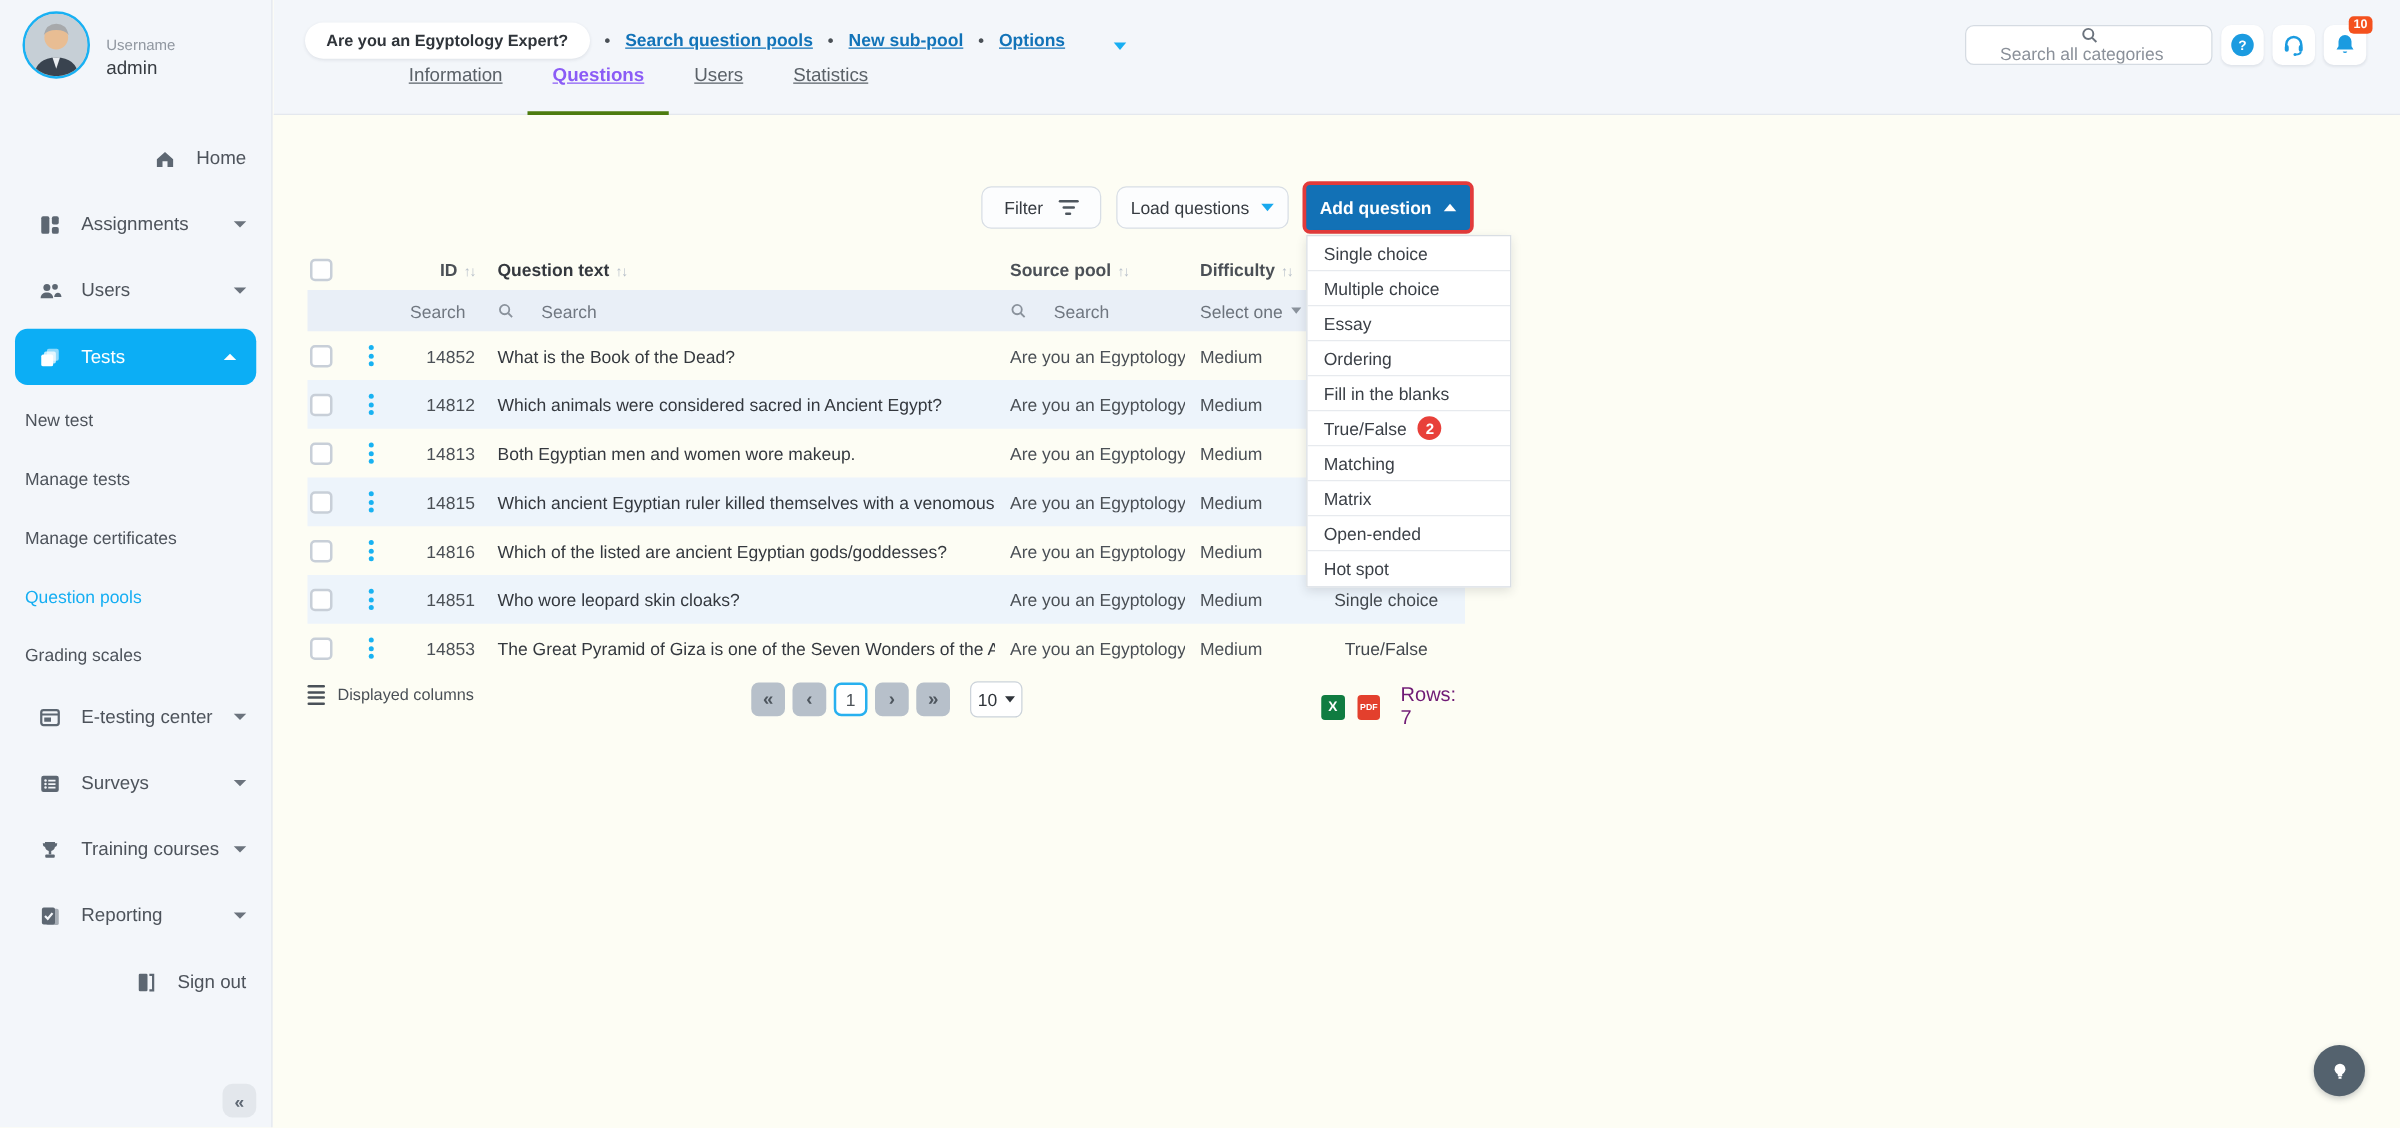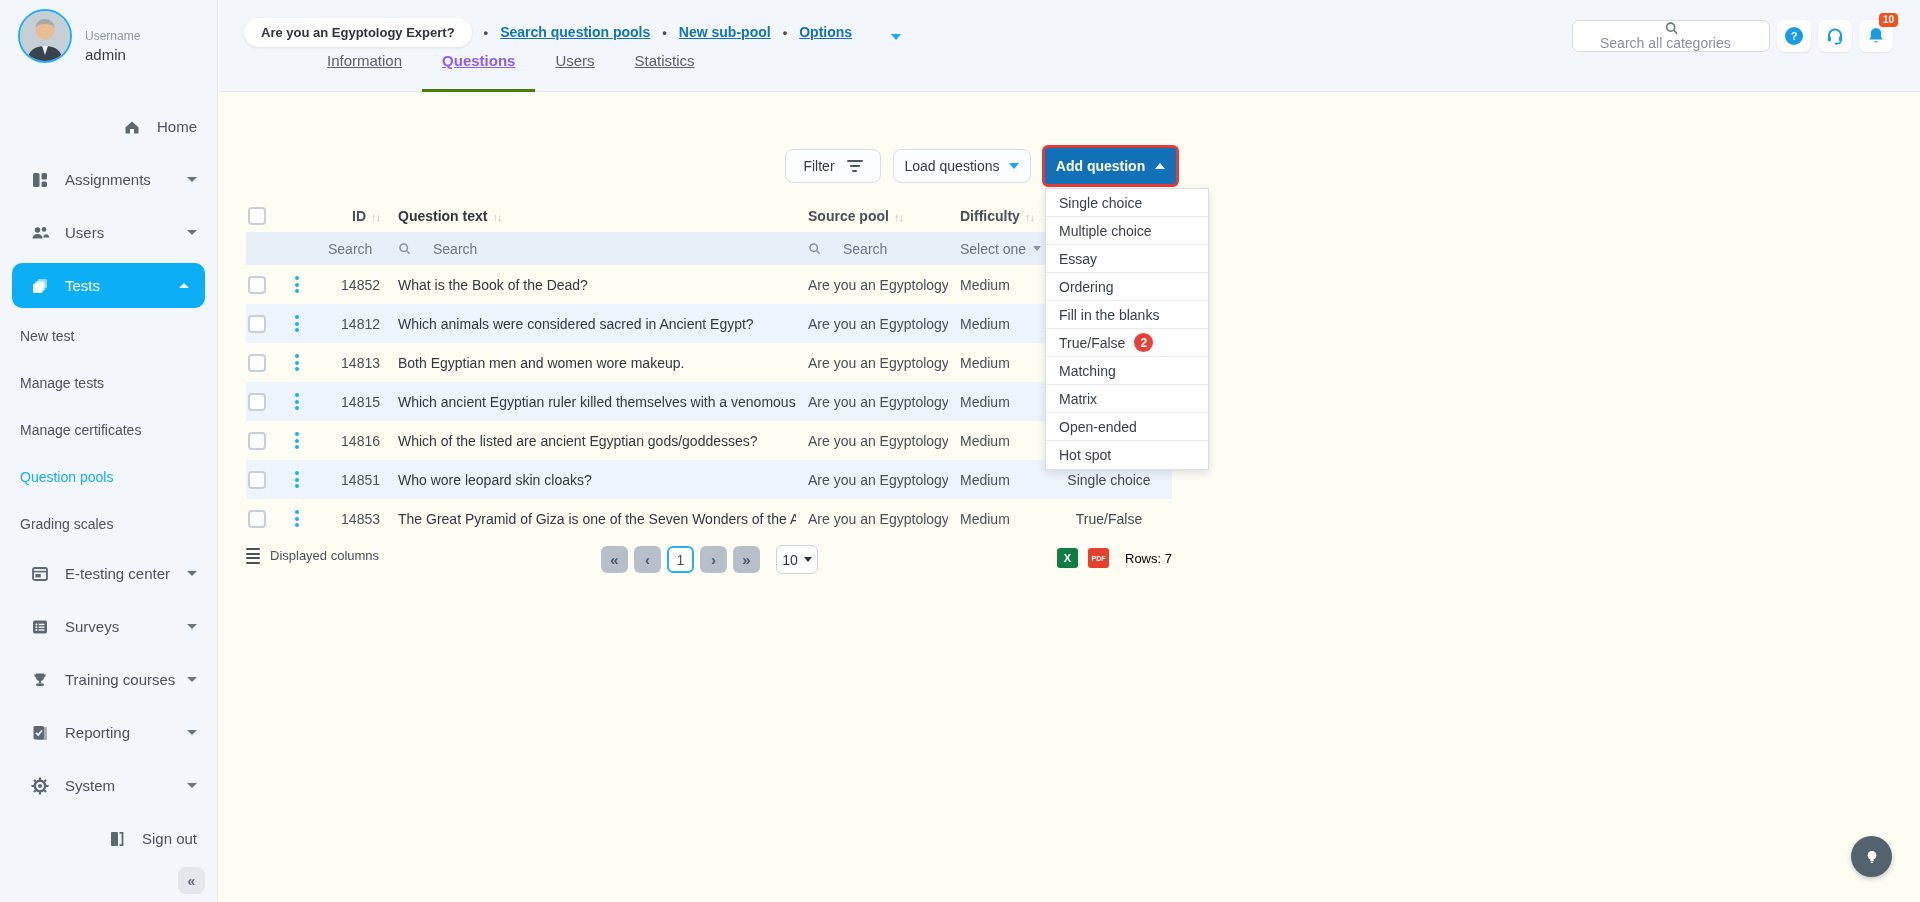--- a/index.html
+++ b/index.html
@@ -90,21 +90,21 @@
   .hamb { display:flex; flex-direction:column; gap:2.5px; }
   .hamb i { width:14px; height:2px; background:#4a5158; display:block; border-radius:1px; }
   .pag { position:absolute; left:355px; top:0; display:flex; gap:6px; align-items:center; }
   .pag-btn { width:27px; height:27px; border-radius:6px; background:#b7c0ca; color:#4e565e; font-size:15px; font-weight:700; display:flex; align-items:center; justify-content:center; cursor:pointer; }
   .pag-cur { width:27px; height:27px; border-radius:6px; background:#fff; border:2px solid #27b0ef; color:#4c5258; font-size:14px; display:flex; align-items:center; justify-content:center; cursor:pointer; }
   .psize { margin-left:10px; width:42px; height:29px; background:#fff; border:1px solid #ccd3da; border-radius:6px; display:flex; align-items:center; justify-content:center; gap:6px; font-size:14px; color:#2f343a; cursor:pointer; }
   .chev-dn-dark { width:0; height:0; border-left:4px solid transparent; border-right:4px solid transparent; border-top:5px solid #2f343a; }
   .exports { position:absolute; left:811px; top:3px; display:flex; align-items:center; gap:10px; }
   .xls-ic { width:21px; height:20px; background:#107c41; border-radius:3px; color:#fff; font-size:11px; font-weight:700; display:flex; align-items:center; justify-content:center; cursor:pointer; }
   .pdf-ic { width:21px; height:20px; background:#e3402d; border-radius:3px; color:#fff; font-size:7px; font-weight:700; display:flex; align-items:center; justify-content:center; cursor:pointer; }
-  .rows-label { font-size:13px; color:#000000; margin-left:6px; }
+  .rows-label { font-size:16px; color:#701a75; margin-left:6px; }
 
   .fab { position:absolute; right:28px; bottom:25px; width:41px; height:41px; border-radius:50%; background:#54626e; display:flex; align-items:center; justify-content:center; box-shadow:0 2px 5px rgba(30,40,50,.25); cursor:pointer; z-index:50; }
 </style>
 </head>
 <body>
 
 <div class="app">
 
   <div class="sidebar">
     <div class="profile">
@@ -225,31 +225,20 @@
       </div>
       <div class="nav-item">
         <span class="nicon">
           <svg width="18" height="18" viewBox="0 0 18 18">
               <rect x="6" y="3" width="10" height="13" rx="1.5" fill="#a6adb5"></rect>
               <rect x="2.5" y="2" width="10.5" height="13.5" rx="1.5" fill="#5d6772"></rect>
               <path d="M5 8.8 l2.2 2.2 L11 6.5" fill="none" stroke="#f3f6fa" stroke-width="1.8"></path>
             </svg>
         </span>
         <span>Reporting</span>
-        <span class="chev"></span>
-      </div>
-      <div class="nav-item">
-        <span class="nicon">
-          <svg width="18" height="18" viewBox="0 0 18 18">
-              <circle cx="9" cy="9" r="5.2" fill="none" stroke="#5d6772" stroke-width="2.6"></circle>
-              <circle cx="9" cy="9" r="2" fill="#5d6772"></circle>
-              <path d="M9 0.5 V3 M9 15 v2.5 M0.5 9 H3 M15 9 h2.5 M2.99 2.99 l1.77 1.77 M13.24 13.24 l1.77 1.77 M15.01 2.99 l-1.77 1.77 M4.76 13.24 l-1.77 1.77" stroke="#5d6772" stroke-width="2.2"></path>
-            </svg>
-        </span>
-        <span>System</span>
         <span class="chev"></span>
       </div>
       <div class="nav-item">
         <span class="nicon">
           <svg width="18" height="18" viewBox="0 0 18 18">
               <rect x="3" y="2" width="7" height="14" rx="1" fill="#5d6772"></rect>
               <path d="M11.5 2.8 h3 v12.4 h-3" fill="none" stroke="#5d6772" stroke-width="1.8"></path>
             </svg>
         </span>
         <span>Sign out</span>

